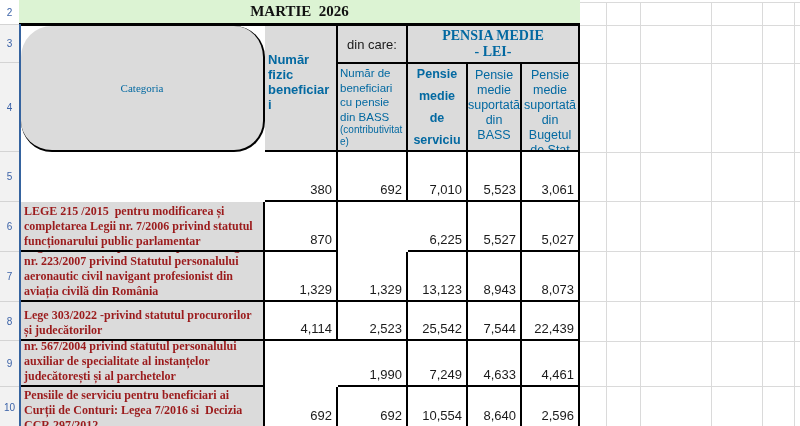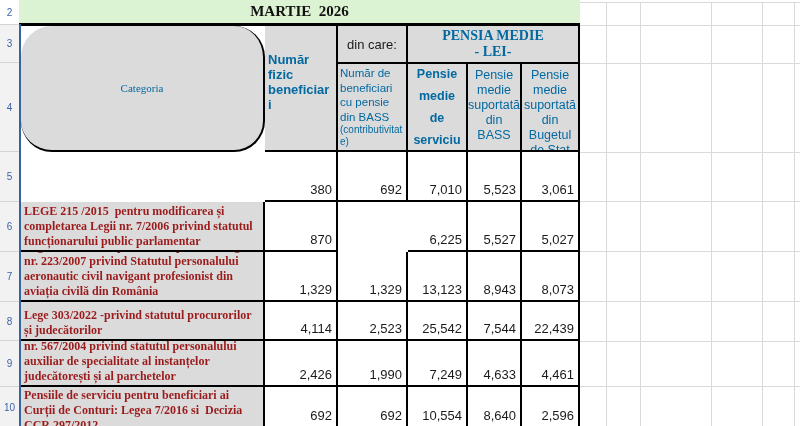--- a/index.html
+++ b/index.html
@@ -113,21 +113,20 @@
     <div class="cell val lastcol" style="grid-column:6;grid-row:5">8,073</div>
 
     <div class="cell lab" style="grid-column:1;grid-row:6">Lege 303/2022 -privind statutul procurorilor și judecătorilor</div>
     <div class="cell val" style="grid-column:2;grid-row:6">4,114</div>
     <div class="cell val" style="grid-column:3;grid-row:6">2,523</div>
     <div class="cell val" style="grid-column:4;grid-row:6">25,542</div>
     <div class="cell val" style="grid-column:5;grid-row:6">7,544</div>
     <div class="cell val lastcol" style="grid-column:6;grid-row:6">22,439</div>
 
     <div class="cell lab" style="grid-column:1;grid-row:7">Legea nr. 130/2015 pentru completarea Legii nr. 567/2004 privind statutul personalului auxiliar de specialitate al instanțelor judecătorești și al parchetelor</div>
-    <div class="cell val" style="grid-column:2;grid-row:7">2,426</div>
     <div class="cell val" style="grid-column:3;grid-row:7">1,990</div>
     <div class="cell val" style="grid-column:4;grid-row:7">7,249</div>
     <div class="cell val" style="grid-column:5;grid-row:7">4,633</div>
     <div class="cell val lastcol" style="grid-column:6;grid-row:7">4,461</div>
 
     <div class="cell lab top" style="grid-column:1;grid-row:8">Pensiile de serviciu pentru beneficiari ai Curții de Conturi: Legea 7/2016 si  Decizia CCR 297/2012</div>
     <div class="cell val" style="grid-column:2;grid-row:8">692</div>
     <div class="cell val" style="grid-column:3;grid-row:8">692</div>
     <div class="cell val" style="grid-column:4;grid-row:8">10,554</div>
     <div class="cell val" style="grid-column:5;grid-row:8">8,640</div>

